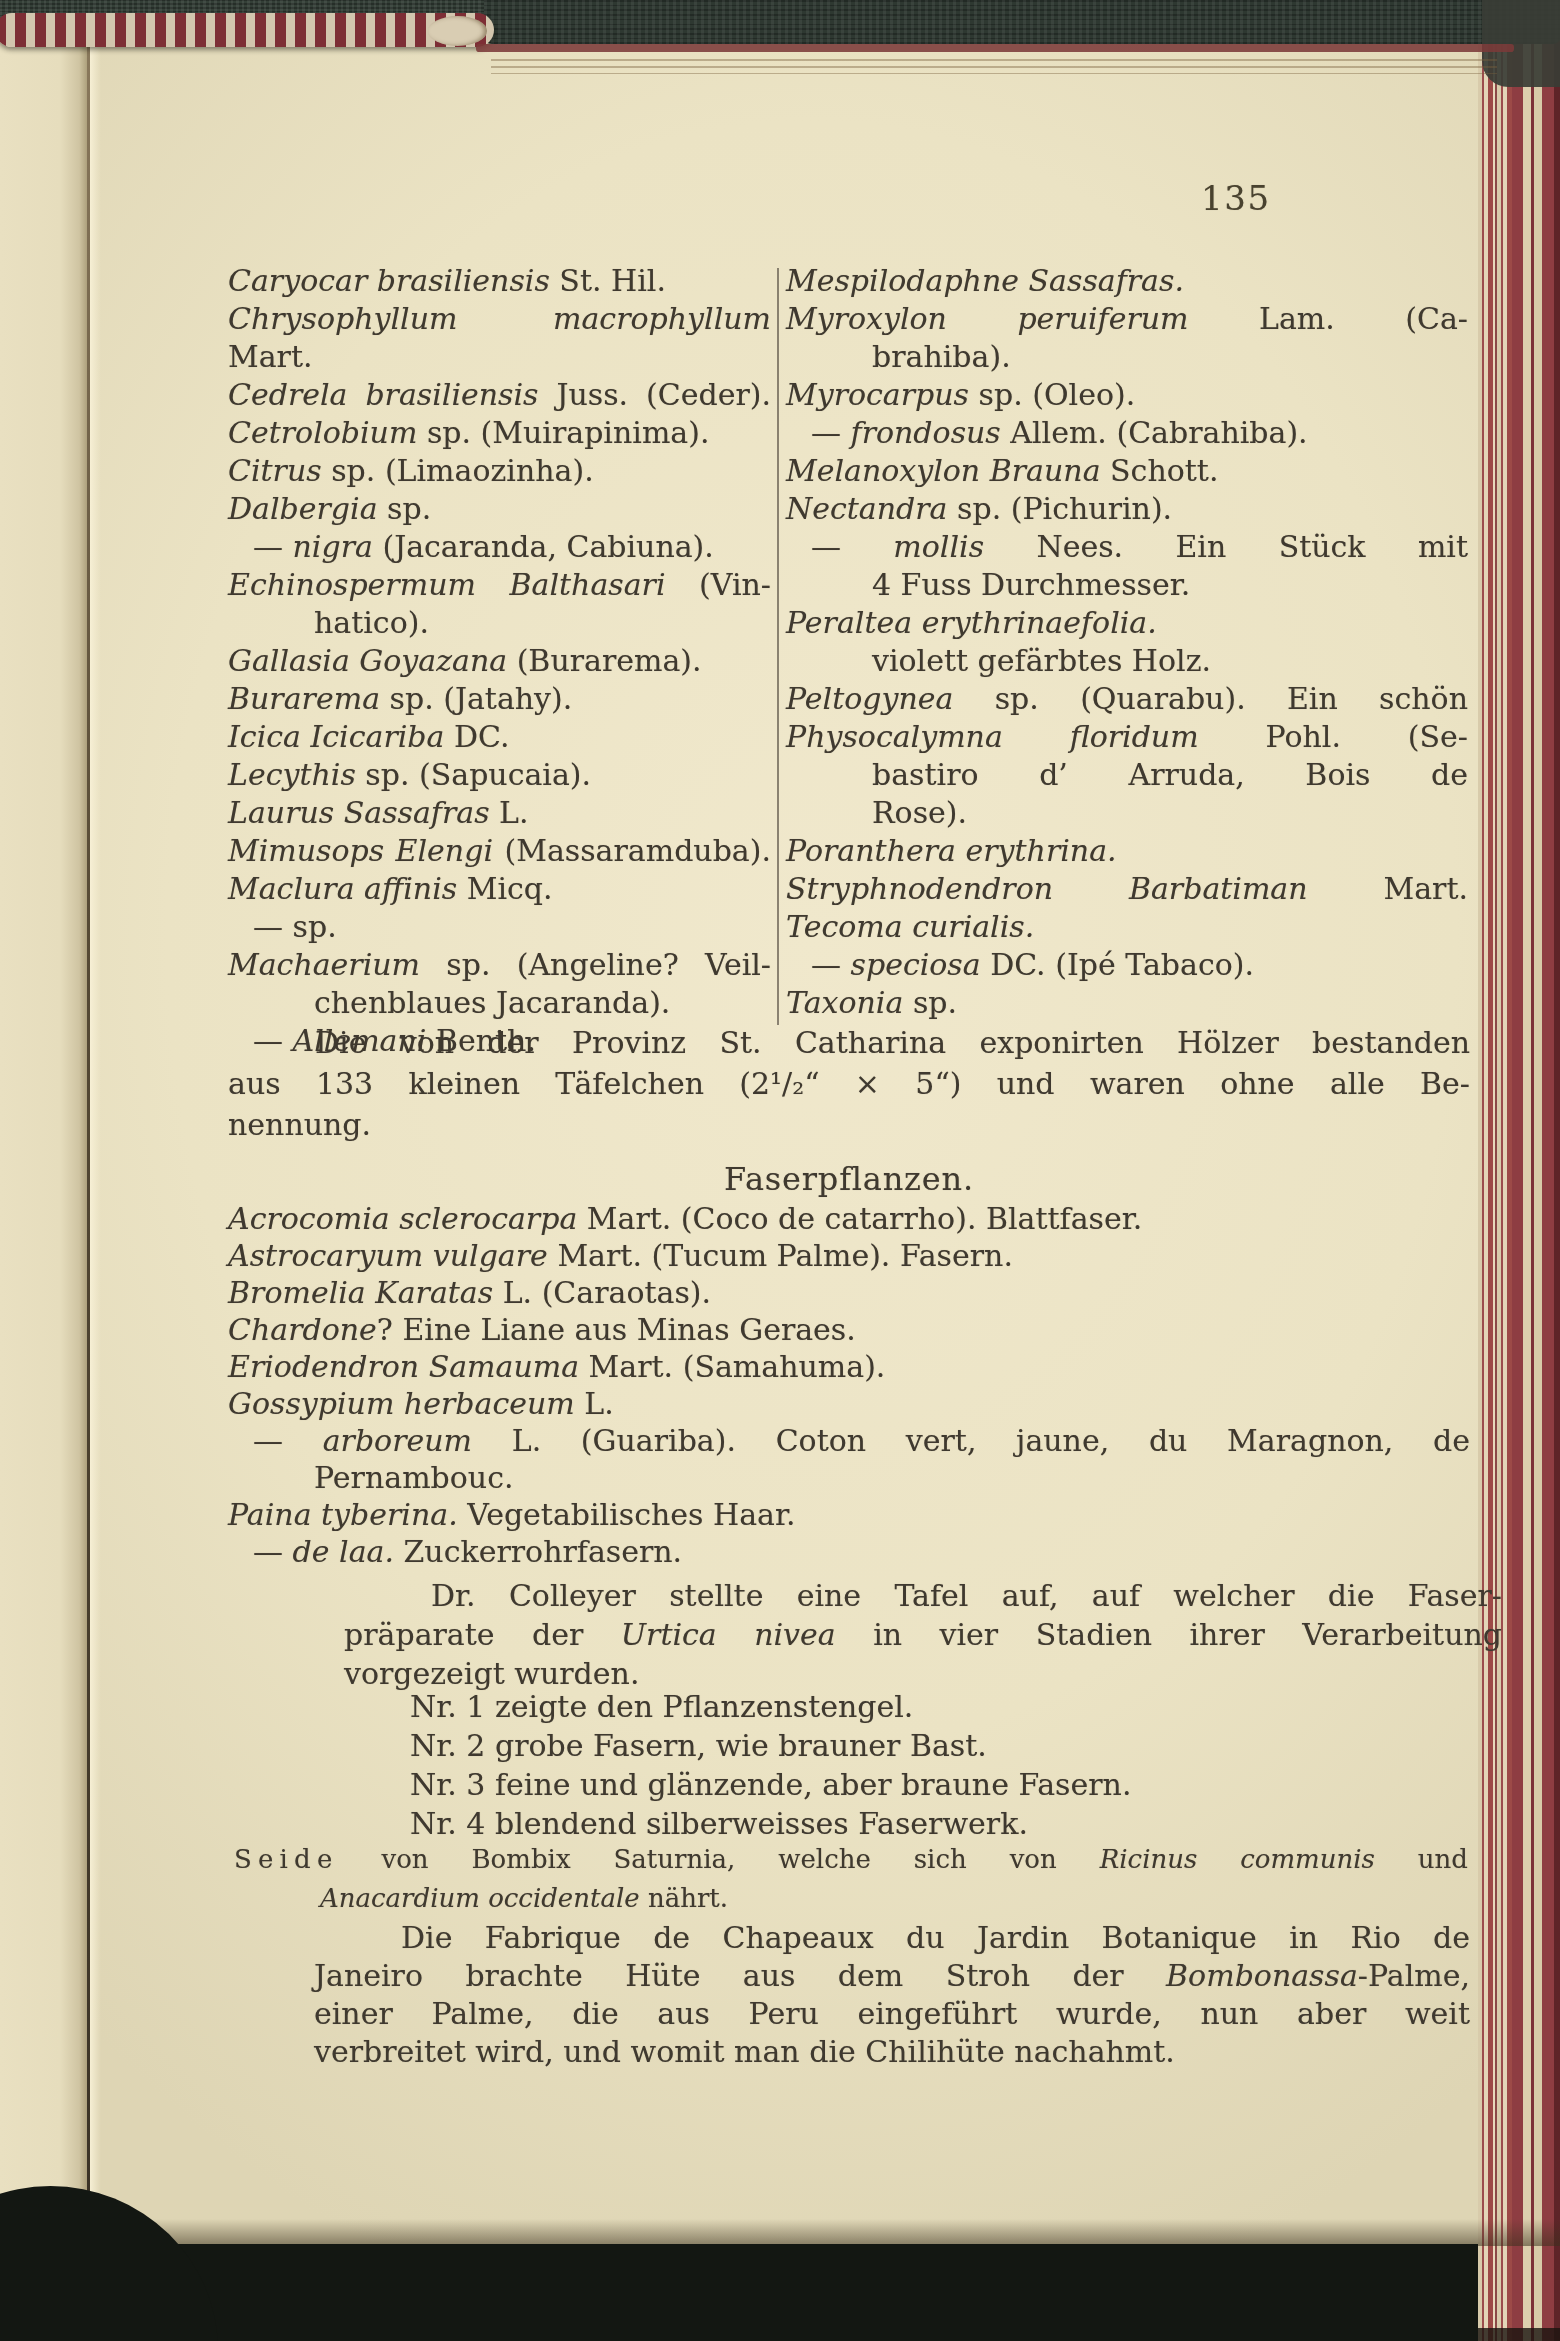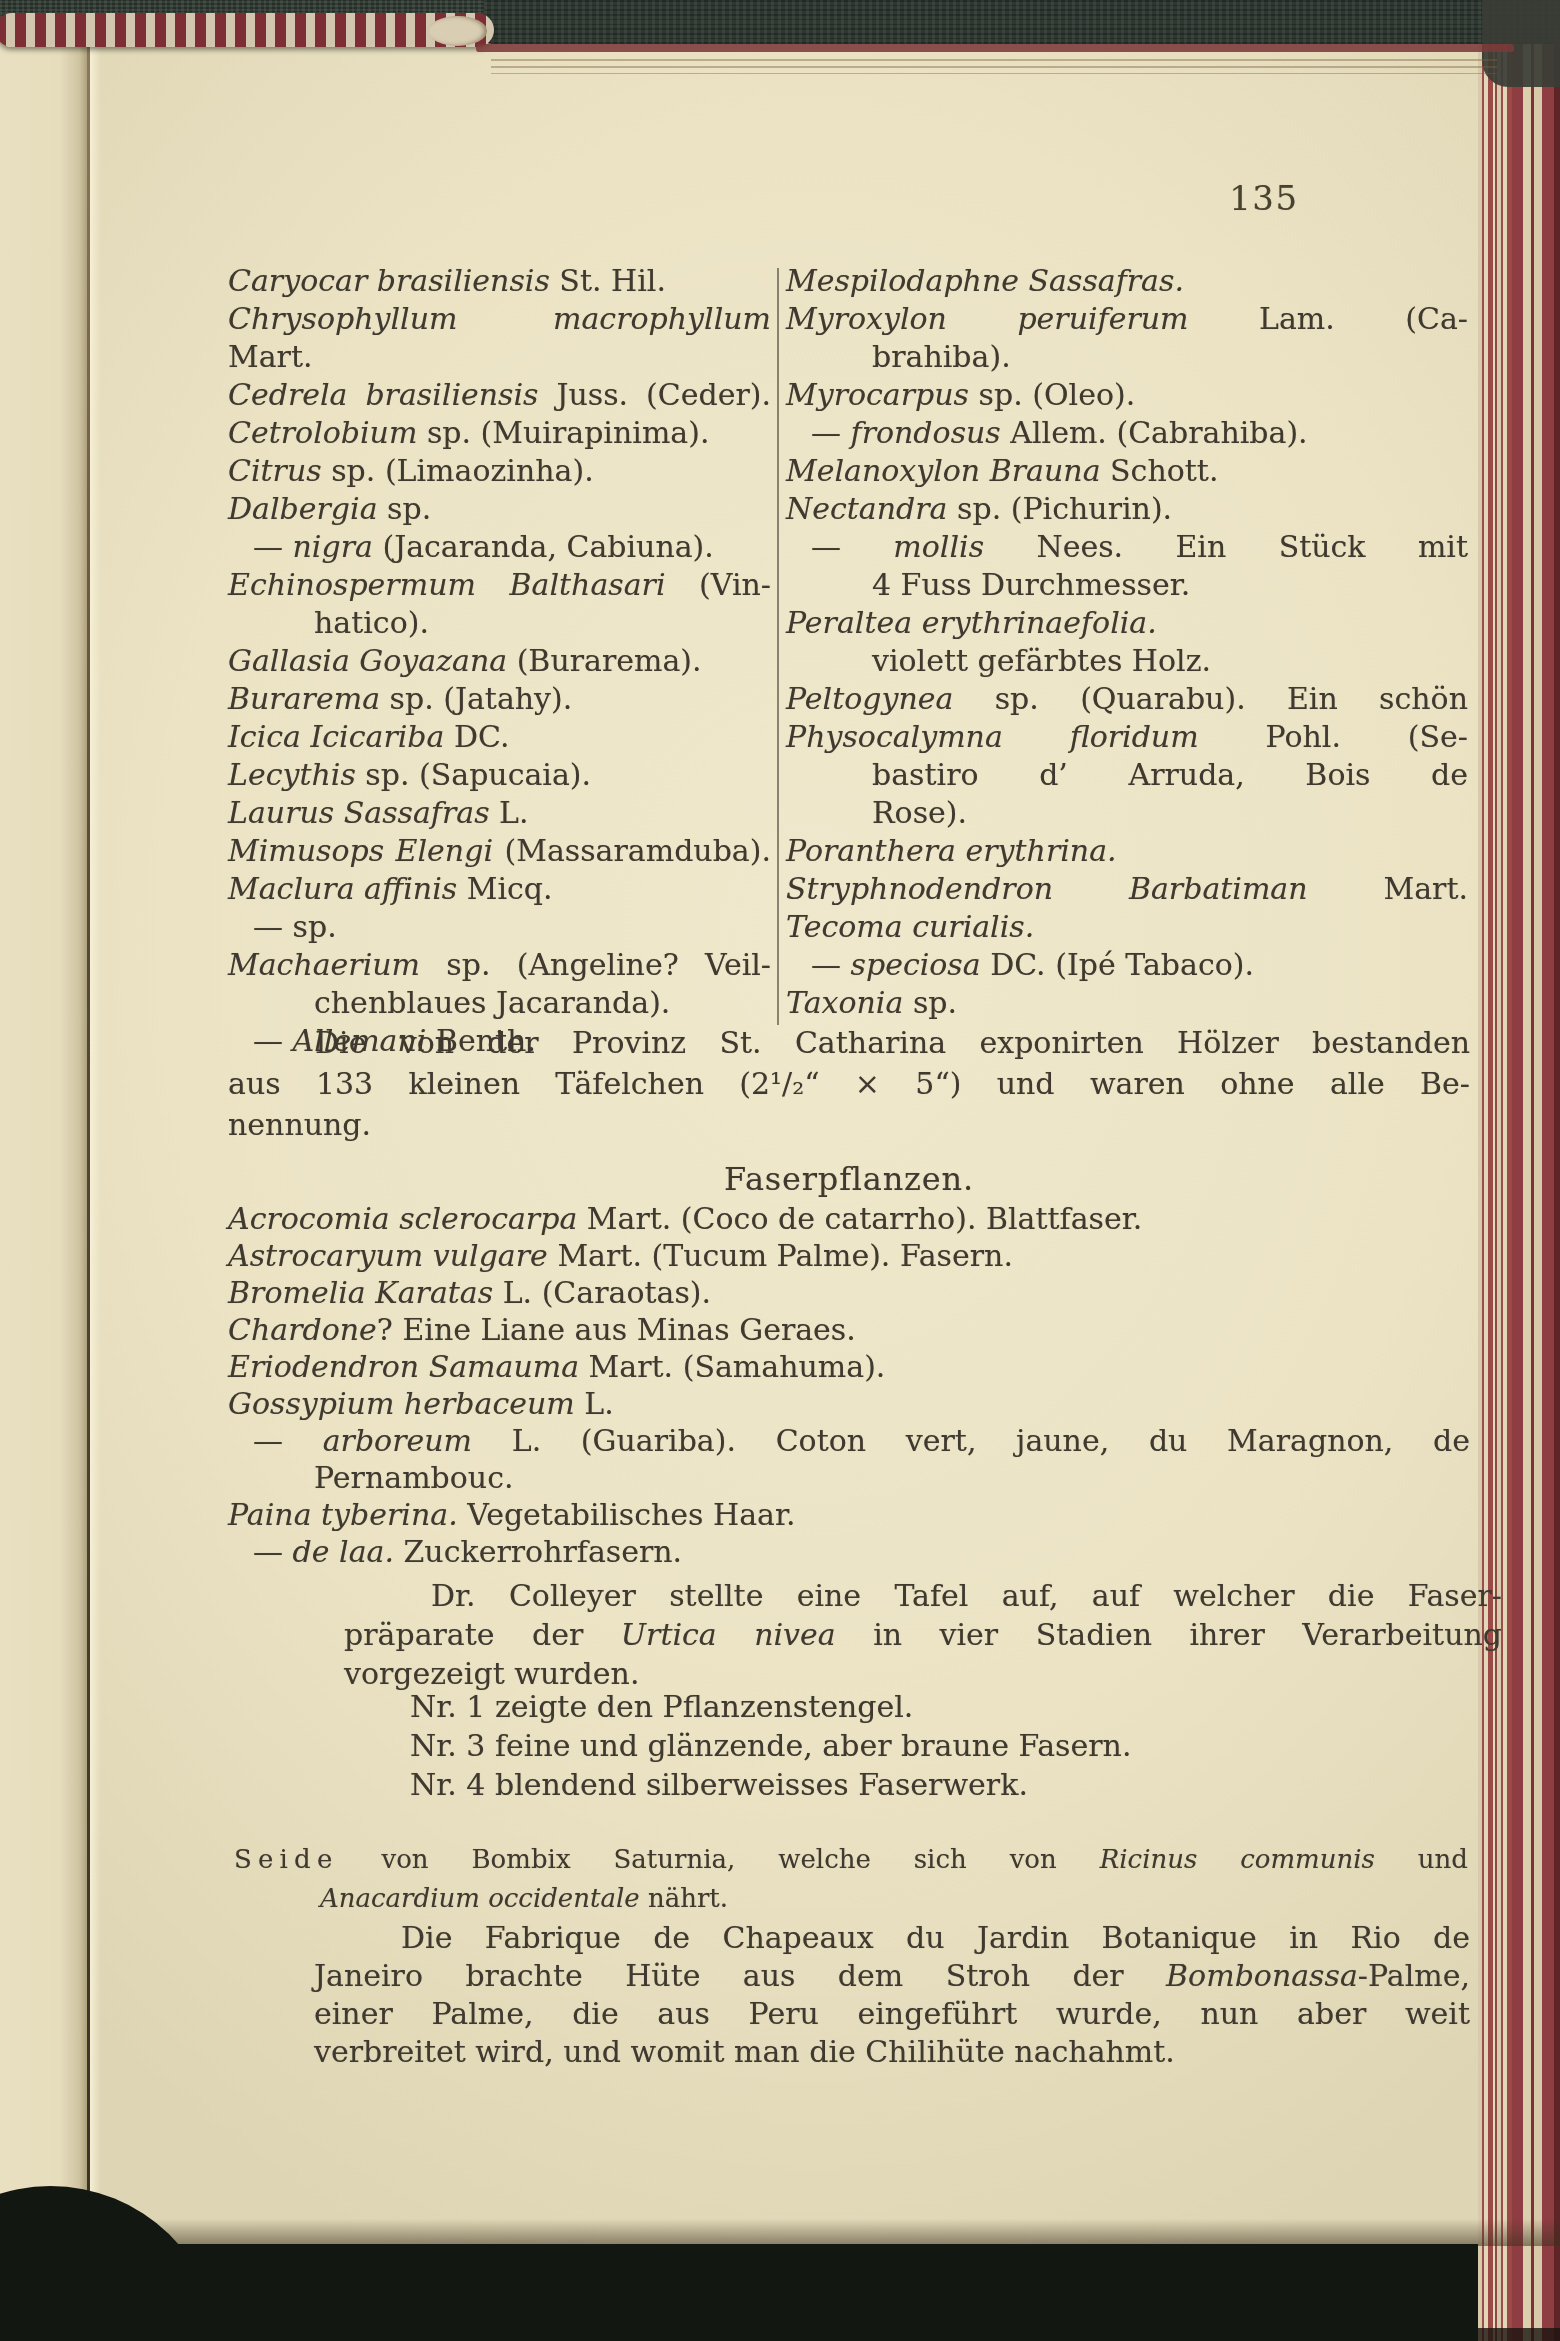--- a/index.html
+++ b/index.html
@@ -51,21 +51,21 @@
   #page-edges-top { left:491px; top:54px; width:1006px; height:20px; opacity:.75;
     background:repeating-linear-gradient(180deg, rgba(0,0,0,0) 0 5.5px, rgba(120,95,60,.55) 5.5px 7px); }
   #bottom-shadow { left:0; top:2219px; width:1560px; height:26.5px;
     background:linear-gradient(180deg, rgba(80,70,45,0), rgba(58,48,28,.55)); }
   #bottom-band { left:0; top:2244px; width:1478px; height:98px; background:var(--bottom,#131712); }
   #bottom-band-right { left:1478px; top:2328px; width:83px; height:14px; background:#1a140f; opacity:.8; }
   #bottom-curve { left:-117px; top:2186px; width:335px; height:328px; border-radius:50%;
     background:var(--bottom,#131712); }
   
   .sec { position:absolute; color:var(--ink,#3f392f); text-shadow:0 0 0.8px rgba(63,57,47,.35); }
-  #page-number { left:1201px; top:178px; width:126px; text-align:center;
+  #page-number { left:1201px; top:178px; width:126px; text-align:left;
     font-size:34px; letter-spacing:1.6px; color:#49422f; }
   #sec-left-column  { left:228px; top:262px; width:543px; font-size:30px; line-height:38px; }
   #sec-right-column { left:786px; top:262px; width:682px; font-size:30px; line-height:38px; }
   #column-divider { position:absolute; left:777px; top:268px; width:1.6px; height:757px;
     background:#5f574a; opacity:.7; }
   #sec-provinz  { left:228px; top:1022px; width:1242px; font-size:30px; line-height:41px; }
   #sec-heading  { left:228px; top:1160px; width:1242px; text-align:center;
     font-size:32px; font-weight:400; letter-spacing:0.8px; }
   #sec-fiber    { left:228px; top:1200px; width:1242px; font-size:30px; line-height:37px; }
   #sec-dr       { left:312px; top:1576px; width:1158px; font-size:30px; line-height:39px;margin-left:32px; }
@@ -167,20 +167,21 @@
       <div class="line"><span class="it">Paina tyberina.</span><span> Vegetabilisches Haar.</span></div>
       <div class="line i1"><span>— </span><span class="it">de laa.</span><span> Zuckerrohrfasern.</span></div>
     </div>
   <div class="sec" id="sec-dr">
       <div class="line fi j"><span>Dr. Colleyer stellte eine Tafel auf, auf welcher die Faser-</span></div>
       <div class="line j"><span>präparate der </span><span class="it">Urtica nivea</span><span> in vier Stadien ihrer Verarbeitung</span></div>
       <div class="line"><span>vorgezeigt wurden.</span></div>
     </div>
   <div class="sec" id="sec-nr">
       <div class="line"><span>Nr. 1 zeigte den Pflanzenstengel.</span></div>
+      <div class="line"><span>Nr. 2 grobe Fasern, wie brauner Bast.</span></div>
       <div class="line"><span>Nr. 3 feine und glänzende, aber braune Fasern.</span></div>
       <div class="line"><span>Nr. 4 blendend silberweisses Faserwerk.</span></div>
     </div>
   <div class="sec" id="sec-seide">
       <div class="line j"><span class="sp">Seide</span><span> von Bombix Saturnia, welche sich von </span><span class="it">Ricinus communis</span><span> und</span></div>
       <div class="line i2"><span class="it">Anacardium occidentale</span><span> nährt.</span></div>
     </div>
   <div class="sec" id="sec-fabrique">
       <div class="line fi j"><span>Die Fabrique de Chapeaux du Jardin Botanique in Rio de</span></div>
       <div class="line j"><span>Janeiro brachte Hüte aus dem Stroh der </span><span class="it">Bombonassa</span><span>-Palme,</span></div>

